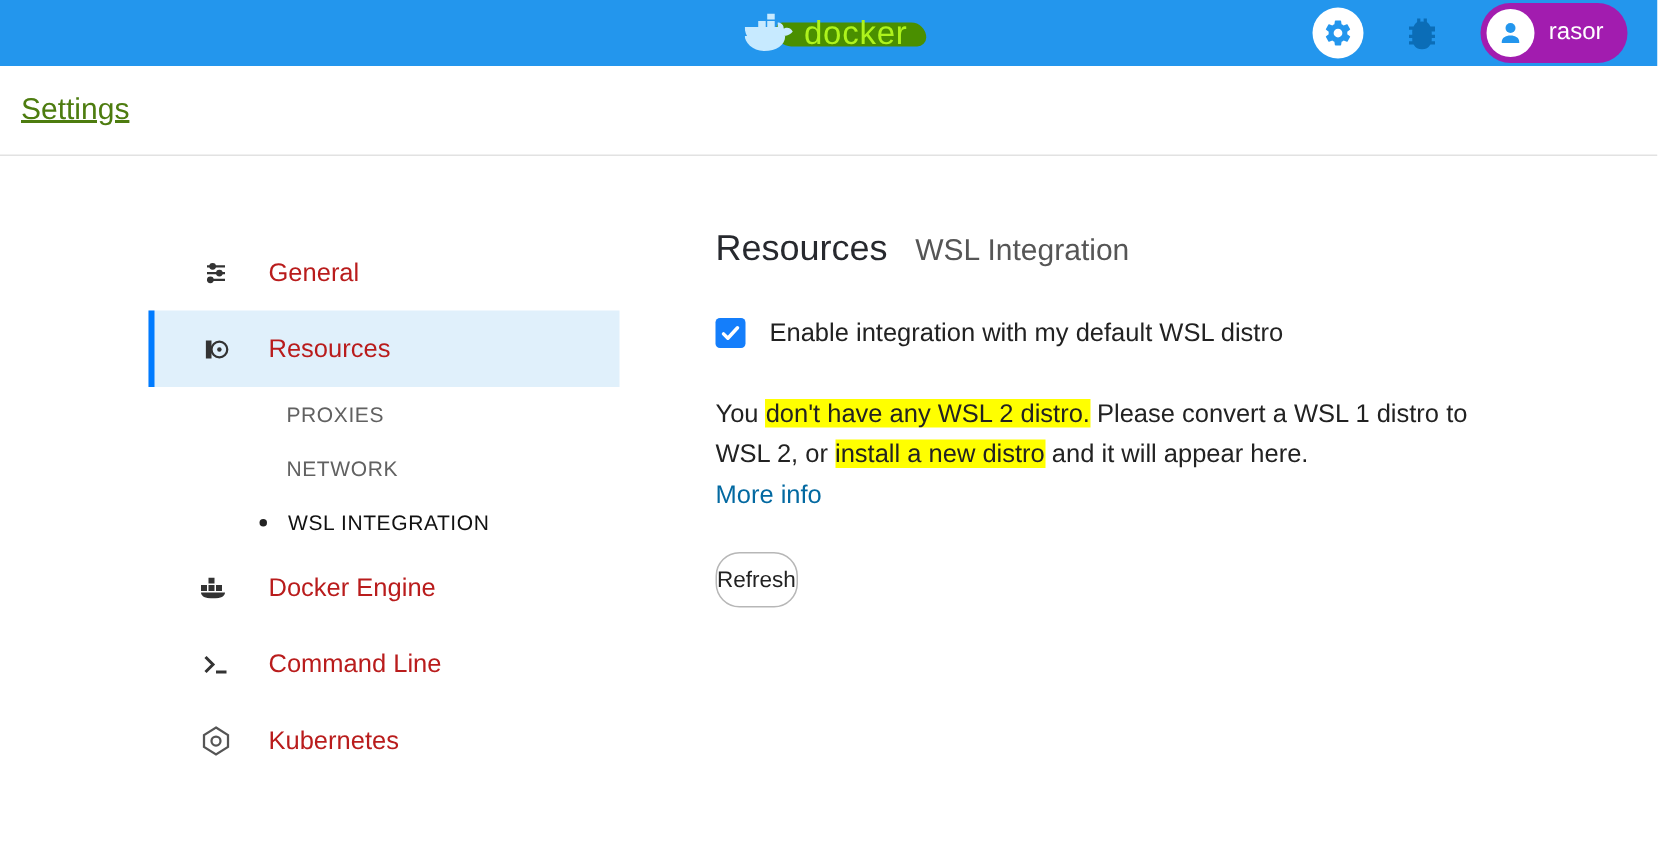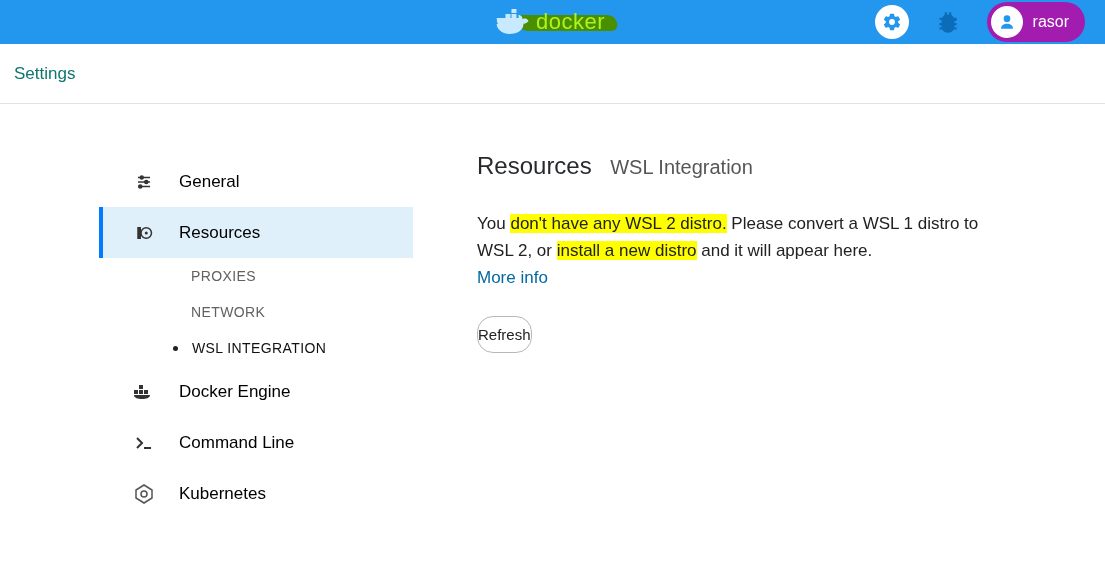--- a/index.html
+++ b/index.html
@@ -82,39 +82,39 @@
   }
   .user-chip .username { color: #fff; font-size: 16px; }
   
   .titlebar {
     height: 60px;
     border-bottom: 1px solid #e2e2e2;
     display: flex;
     align-items: center;
     padding: 0 14px;
   }
-  .titlebar h1 { font-size: 17px; font-weight: 400; color: #0f766e; }
+  .titlebar h1 { font-size: 20px; font-weight: 400; color: #4d7c0f; text-decoration: underline; }
   
   .main {
     display: flex;
     align-items: flex-start;
   }
   .sidebar {
     width: 413px;
     padding: 52px 0 0 99px;
   }
   .side-item {
     display: flex;
     align-items: center;
     gap: 24px;
     height: 51px;
     padding-left: 30px;
     cursor: pointer;
     font-size: 17px;
-    color: #000000;
+    color: #b91c1c;
     border-left: 4px solid transparent;
   }
   .side-item.selected {
     background: #e0f0fb;
     border-left: 4px solid #007bff;
   }
   .side-item .icon-slot {
     width: 22px; height: 22px;
     display: flex; align-items: center; justify-content: center;
     color: #37393d;
@@ -301,20 +301,28 @@
       <span>Kubernetes</span>
     </div>
   </div>
 
   <div class="content">
     <div>
       <h2>Resources</h2>
       <span class="subtitle">WSL Integration</span>
     </div>
 
+    <div class="checkbox-row">
+      <div class="chk">
+        <svg width="14" height="14" viewBox="0 0 24 24" fill="none" stroke="#fff" stroke-width="4" stroke-linecap="round" stroke-linejoin="round">
+          <polyline points="4,13 9,18 20,6"></polyline>
+        </svg>
+      </div>
+      <span>Enable integration with my default WSL distro</span>
+    </div>
 
     <p class="para">
       <span>You </span><span class="hl">don't have any WSL 2 distro.</span><span> Please convert a WSL 1 distro to WSL 2, or </span><span class="hl">install a new distro</span><span> and it will appear here.</span><br>
       <a class="info-link">More info</a>
     </p>
 
     <button class="refresh-btn">Refresh</button>
   </div>
 </div>
 

